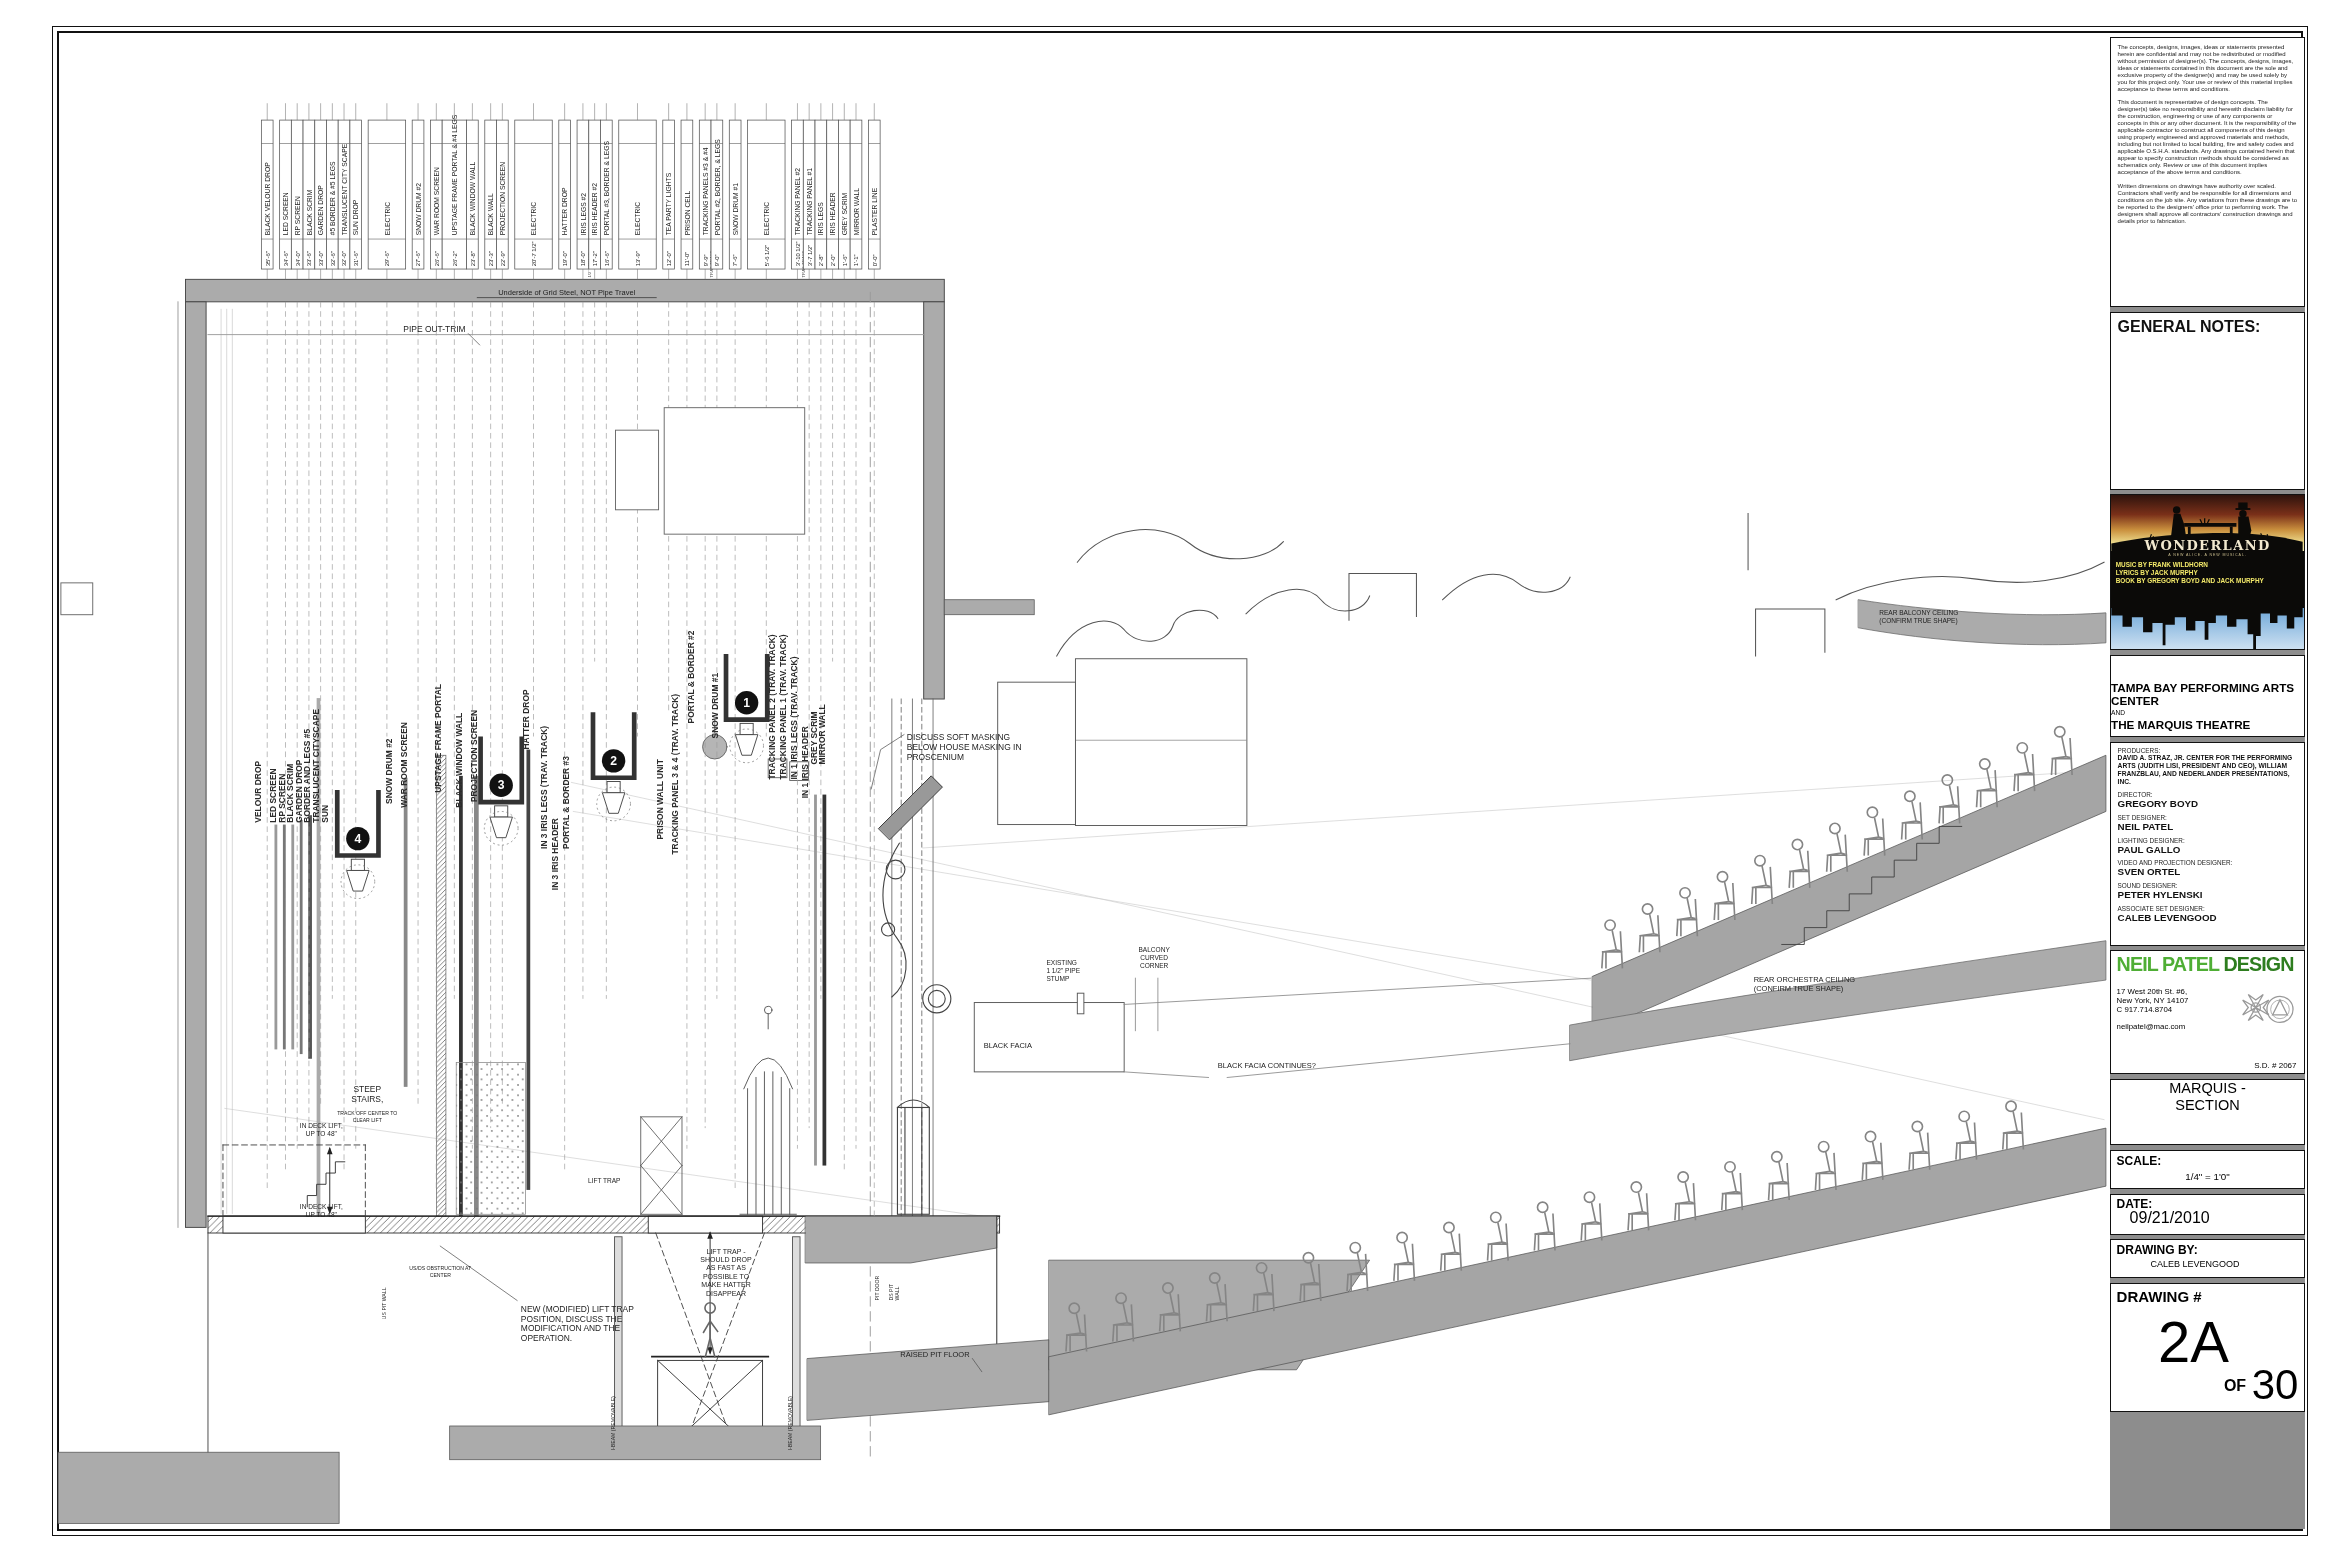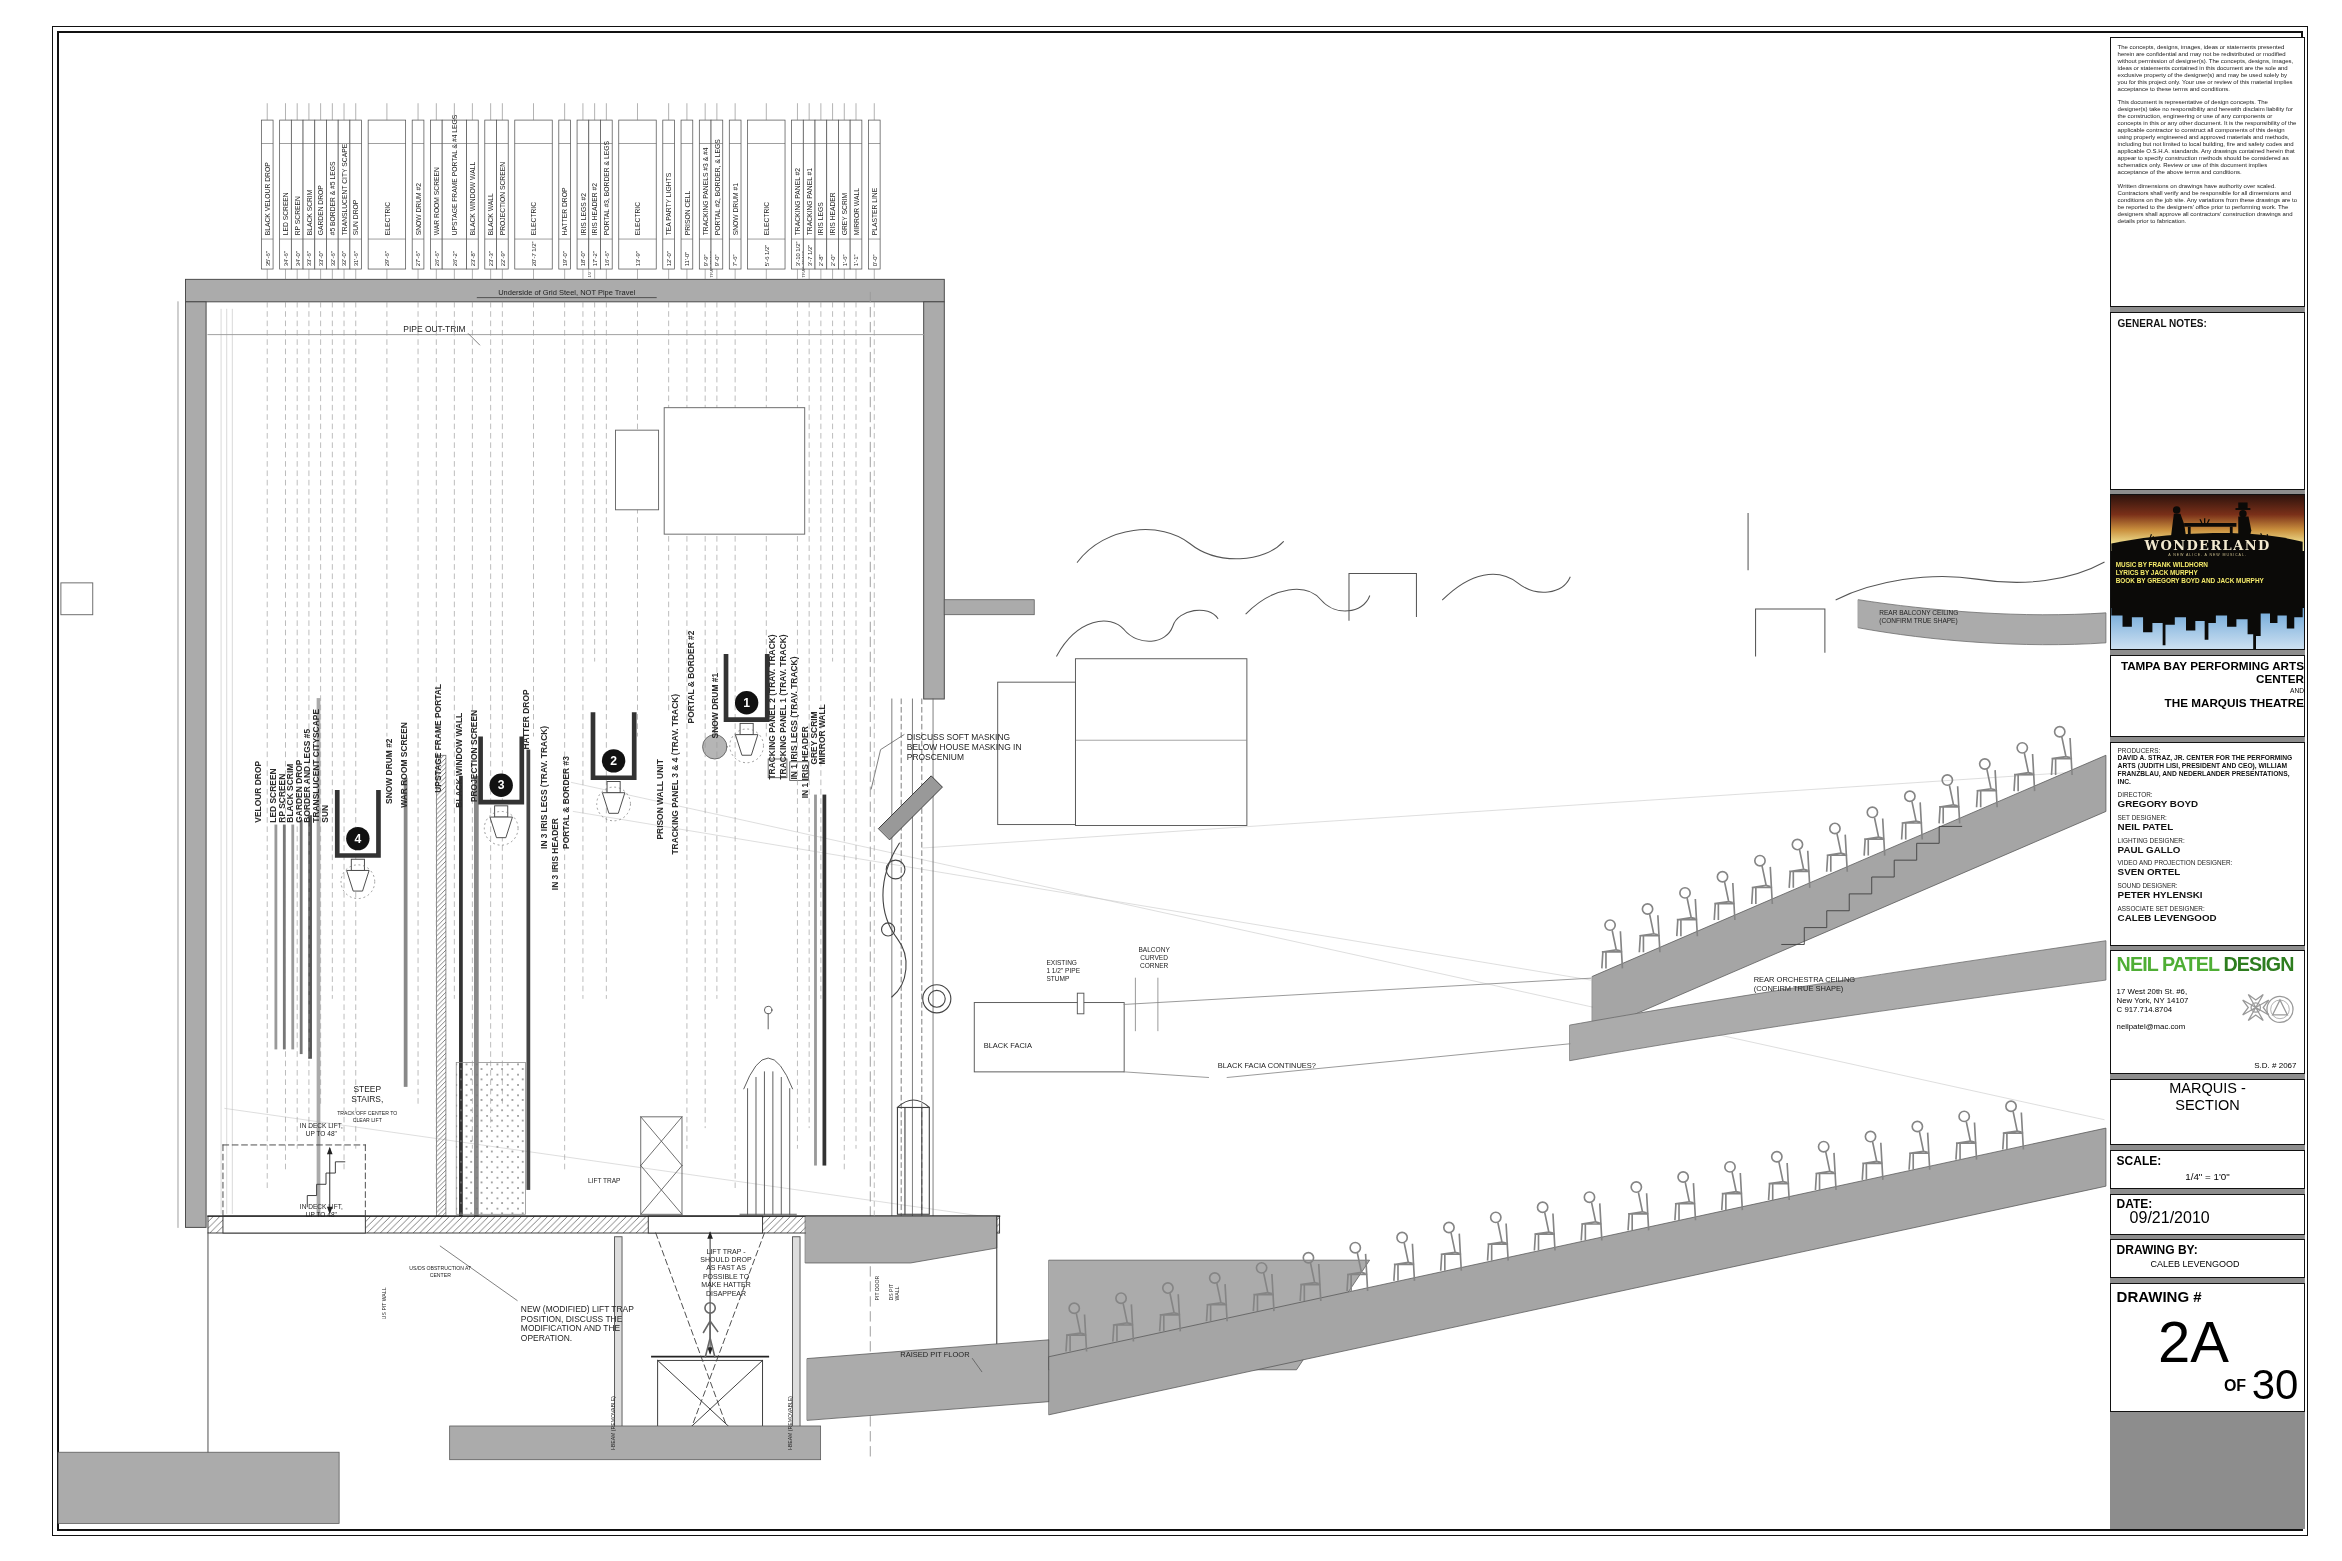--- a/index.html
+++ b/index.html
@@ -6,29 +6,29 @@
   .sheet{position:relative;width:2342px;height:1562px;background:#fff;font-family:"Liberation Sans",sans-serif;overflow:hidden;}
   .border-outer{position:absolute;left:52px;top:26px;width:2254px;height:1508px;border:1.9px solid #111;}
   .border-inner{position:absolute;left:3.7px;top:3.7px;right:3.7px;bottom:3.7px;border:2.8px solid #111;}
   svg text{font-family:"Liberation Sans",sans-serif;}
   
   .tb{position:absolute;left:2110px;top:37px;width:195px;height:1492px;background:#8d8d8d;z-index:5;}
   .tb-sec{background:#fff;border:1.4px solid #111;margin-bottom:4.7px;box-sizing:border-box;overflow:hidden;position:relative;}
   .disc{height:270px;padding:5.6px 6.6px;font-size:6px;line-height:7px;color:#222;}
   .disc p{margin:0 0 6.6px 0;}
   .gnotes{height:178px;padding:5.6px 6.6px;}
-  .gnotes .lbl{font-size:10px;font-weight:bold;color:#111;}
+  .gnotes .lbl{font-size:16px;font-weight:bold;color:#111;}
   .art{height:156px;padding:0;border:1.4px solid #111;}
   .art .sky{position:relative;height:56px;background:linear-gradient(#2e130d,#7a3019 35%,#c98f3d 62%,#ecd98a 85%,#f3ecb4);}
   .art .hill{position:relative;height:57px;background:#0b0a08;}
   .art .wtitle{position:absolute;left:0;right:0;top:-13px;text-align:center;color:#f2e9cf;font-family:"DejaVu Serif",serif;font-size:13px;letter-spacing:1.4px;font-weight:bold;}
   .art .tagline{position:absolute;left:0;right:0;top:1.9px;text-align:center;color:#cabd8d;font-size:3.6px;letter-spacing:0.9px;}
   .art .credits{position:absolute;left:4.7px;top:9.4px;color:#f3e96a;font-size:6.4px;font-weight:bold;line-height:7.9px;}
   .art .bluesky{position:relative;height:42px;background:linear-gradient(#6ea7d8,#cfe2f2);}
-  .venue{height:82px;text-align:right;padding-top:3px;}
+  .venue{height:82px;text-align:left;padding-top:25px;}
   .venue .v1{font-size:11.7px;font-weight:bold;line-height:13px;}
   .venue .and{font-size:6.6px;margin:1.9px 0;}
   .credits-sec{height:204px;padding:4.7px 6.6px;}
   .cr{margin-bottom:4.7px;}
   .cr .role{font-size:6.4px;color:#222;}
   .cr .name{font-size:9.8px;color:#111;font-weight:bold;}
   .cr .name.small{font-size:6.7px;line-height:8px;}
   .studio{height:124px;padding:1.9px 5.6px;}
   .studio .logo{font-size:19.7px;font-weight:bold;letter-spacing:-0.9px;line-height:22.5px;}
   .studio .g1{color:#4fae35;}

